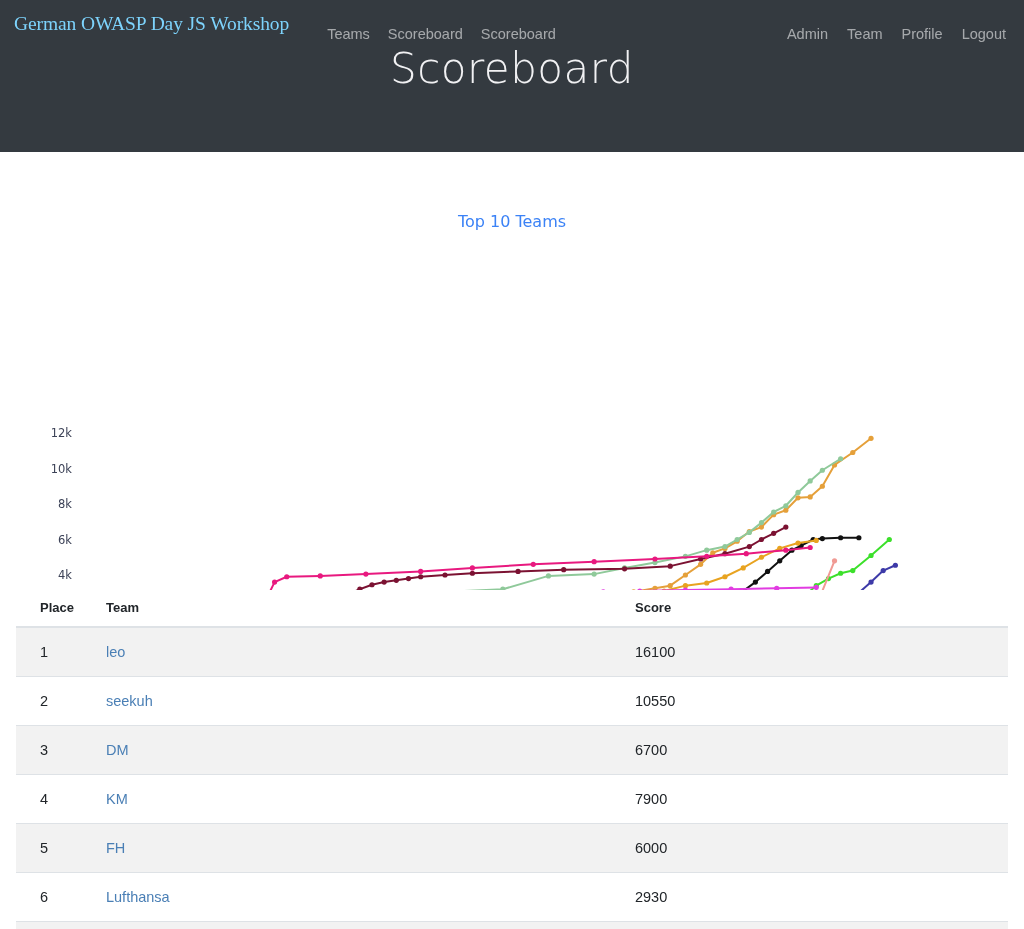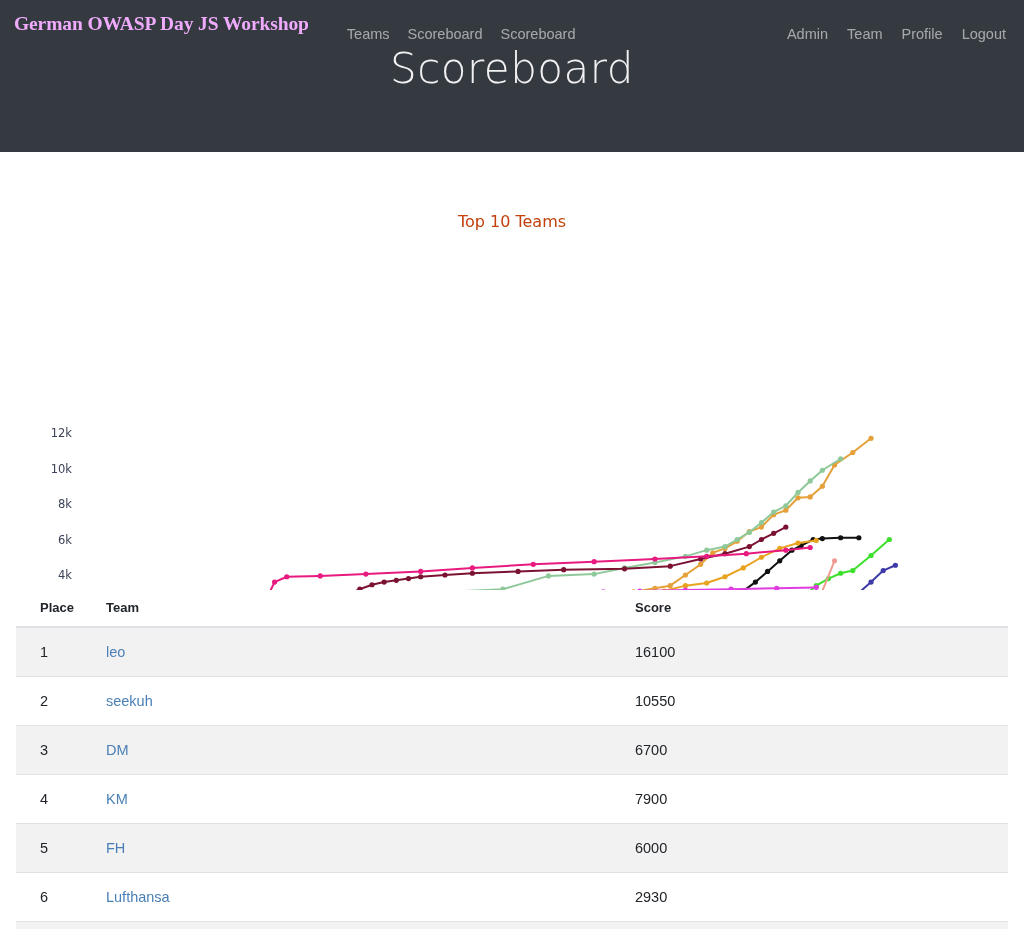--- a/index.html
+++ b/index.html
@@ -19,23 +19,23 @@
     position: relative;
     width: 1024px;
   }
   .navbar {
     height: 48px;
     display: flex;
     align-items: center;
     padding: 0 14px 0 14px;
   }
   .brand {
-    color: #f0abfc;
+    color: #7dd3fc;
     font-size: 19.5px;
-    font-weight: 700;
+    font-weight: 400;
     letter-spacing: -0.1px;
     white-space: nowrap;
     margin-right: 20px;
     text-decoration: none;
     font-family: "Liberation Serif", serif;
   }
   .nav-left { display: flex; align-items: center; gap: 18px; }
   .nav-right { display: flex; align-items: center; gap: 19px; margin-left: auto; padding-right: 4px; text-align: right;}
   .nav-link {
     color: rgba(255,255,255,0.56);
@@ -62,21 +62,21 @@
     position: relative;
     width: 1024px;
     height: 438px;
     background: #fff;
   }
   .chart-title {
     position: absolute;
     top: 60px; left: 0; width: 1024px;
     text-align: center;
     font-size: 16px;
-    color: #c2410c;
+    color: #3b82f6;
     font-family: "DejaVu Sans", sans-serif;
   }
   svg.plot { position: absolute; top: 0; left: 0; }
   .tick-text {
     font-family: "DejaVu Sans", sans-serif;
     font-size: 11.5px;
     fill: #3c4257;
   }
   .legend-text {
     font-family: "DejaVu Sans", sans-serif;

